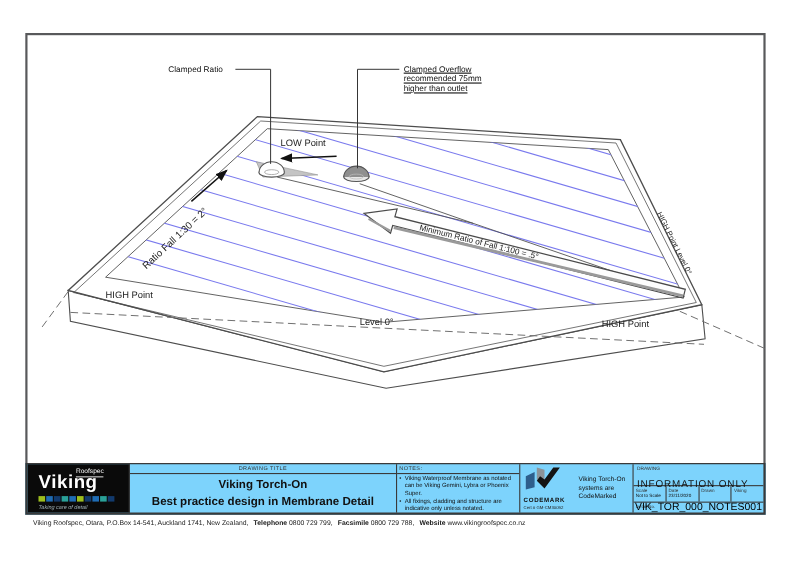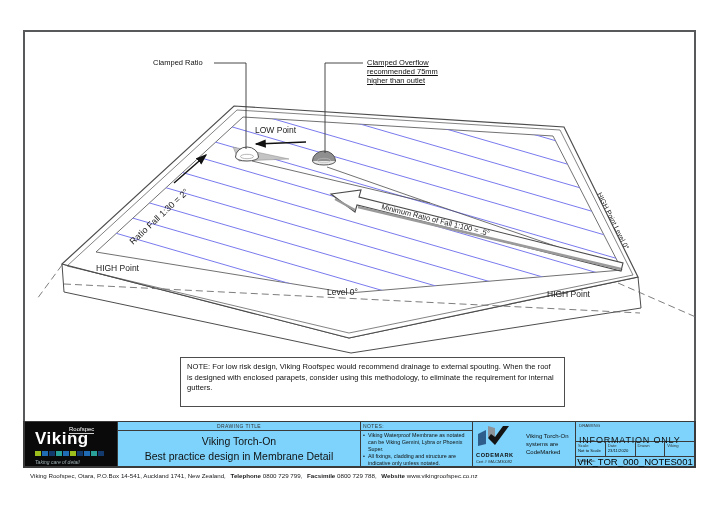--- a/index.html
+++ b/index.html
@@ -23,21 +23,21 @@
   .lg-roofspec{position:absolute;left:44px;top:4px;font-size:6px;border-bottom:0.5px solid #cfcfcf;padding-bottom:1px;}
   .lg-viking{position:absolute;left:10px;top:7px;font-size:17px;font-weight:bold;letter-spacing:0.5px;}
   .lg-strip{position:absolute;left:10px;top:29px;display:flex;gap:1px;}
   .lg-strip span{display:block;width:6px;height:5px;}
   .lg-tag{position:absolute;left:10px;top:37px;font-size:5px;font-style:italic;color:#9fb0b5;}
   .title-cell{width:243px;display:flex;flex-direction:column;}
   .hdr{font-size:5px;color:#333;text-align:center;border-bottom:1px solid #3a3a3a;
        padding:1px 2px;letter-spacing:0.4px;}
   .hdr.left{text-align:left;}
   .title-body{flex:1;display:flex;flex-direction:column;justify-content:center;
-              text-align:center;font-size:10.5px;line-height:1.35;color:#111;}
+              text-align:center;font-size:10.5px;line-height:1.35;color:#111;font-weight:bold;}
   .notes-cell{width:112px;display:flex;flex-direction:column;}
   .notes-body{flex:1;font-size:5.4px;line-height:1.3;padding:1px 2px 0 2px;color:#111;}
   .bullet{display:flex;}
   .bullet .b{width:5px;flex:none;}
   .cm-cell{width:103px;display:flex;align-items:center;padding:2px 3px;box-sizing:border-box;}
   .cm-left{width:46px;text-align:left;}
   .cm-brand{font-size:5.6px;letter-spacing:0.6px;font-weight:bold;color:#111;margin-top:1px;}
   .cm-cert{font-size:3.9px;color:#222;margin-top:1px;}
   .cm-caption{flex:1;font-size:6px;line-height:1.35;color:#111;padding-left:4px;}
   .info-cell{flex:1;display:flex;flex-direction:column;}
@@ -135,21 +135,20 @@
     <text x="255" y="133" font-size="8.5">LOW Point</text>
     <text x="96" y="271" font-size="8.5">HIGH Point</text>
     <text x="327" y="295" font-size="8.5">Level 0°</text>
     <text x="547" y="297" font-size="8.5">HIGH Point</text>
     <text transform="translate(597,194) rotate(63.5)" font-size="7">HIGH Point Level 0°</text>
   </svg>
 
   <div class="lbl" style="left:153px;top:58px;">Clamped Ratio</div>
   <div class="lbl" style="left:367px;top:58px;width:80px;text-decoration:underline;">Clamped Overflow recommended 75mm higher than outlet</div>
 
-  <div class="notebox">NOTE: For low risk design, Viking Roofspec would recommend drainage to external spouting. When the roof is designed with enclosed parapets, consider using this methodology, to eliminate the requirement for internal gutters.</div>
 
   <div class="tblock">
 
     <div class="cell logo-cell">
       <div class="lg-roofspec">Roofspec</div>
       <div class="lg-viking">Viking</div>
       <div class="lg-strip" id="logo-strip">
           <span style="background: rgb(157, 191, 30);"></span>
           <span style="background: rgb(31, 108, 180);"></span>
           <span style="background: rgb(18, 58, 109);"></span>

